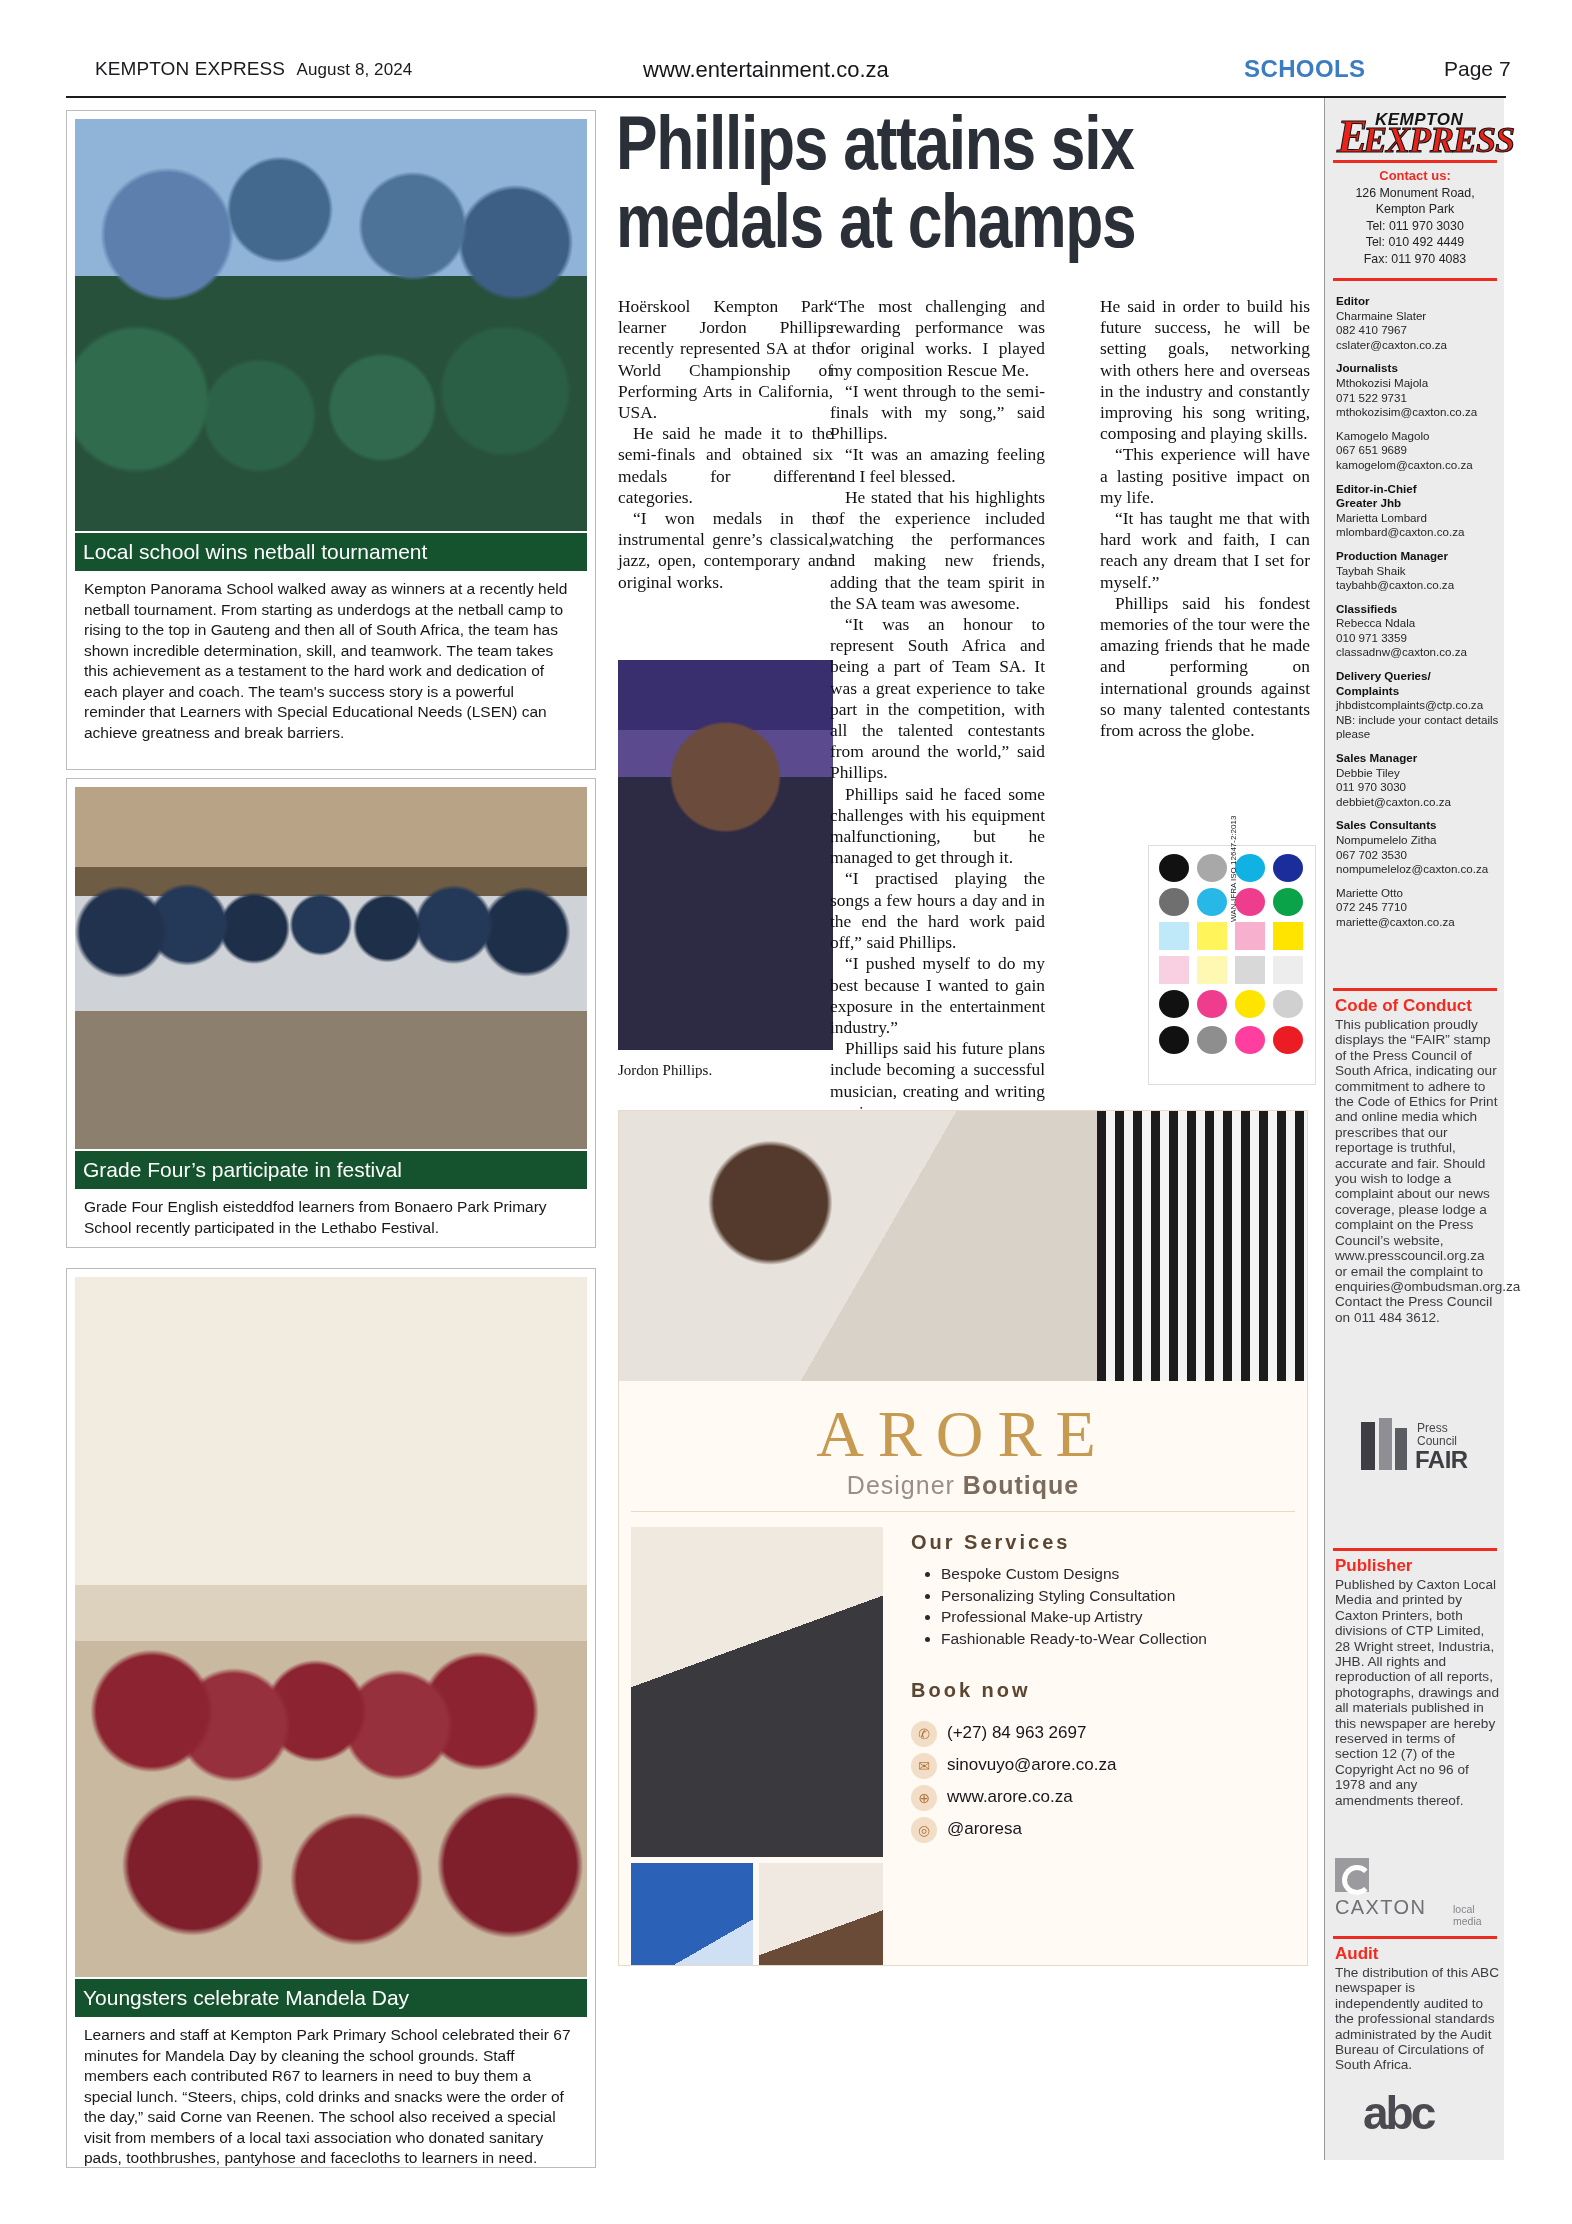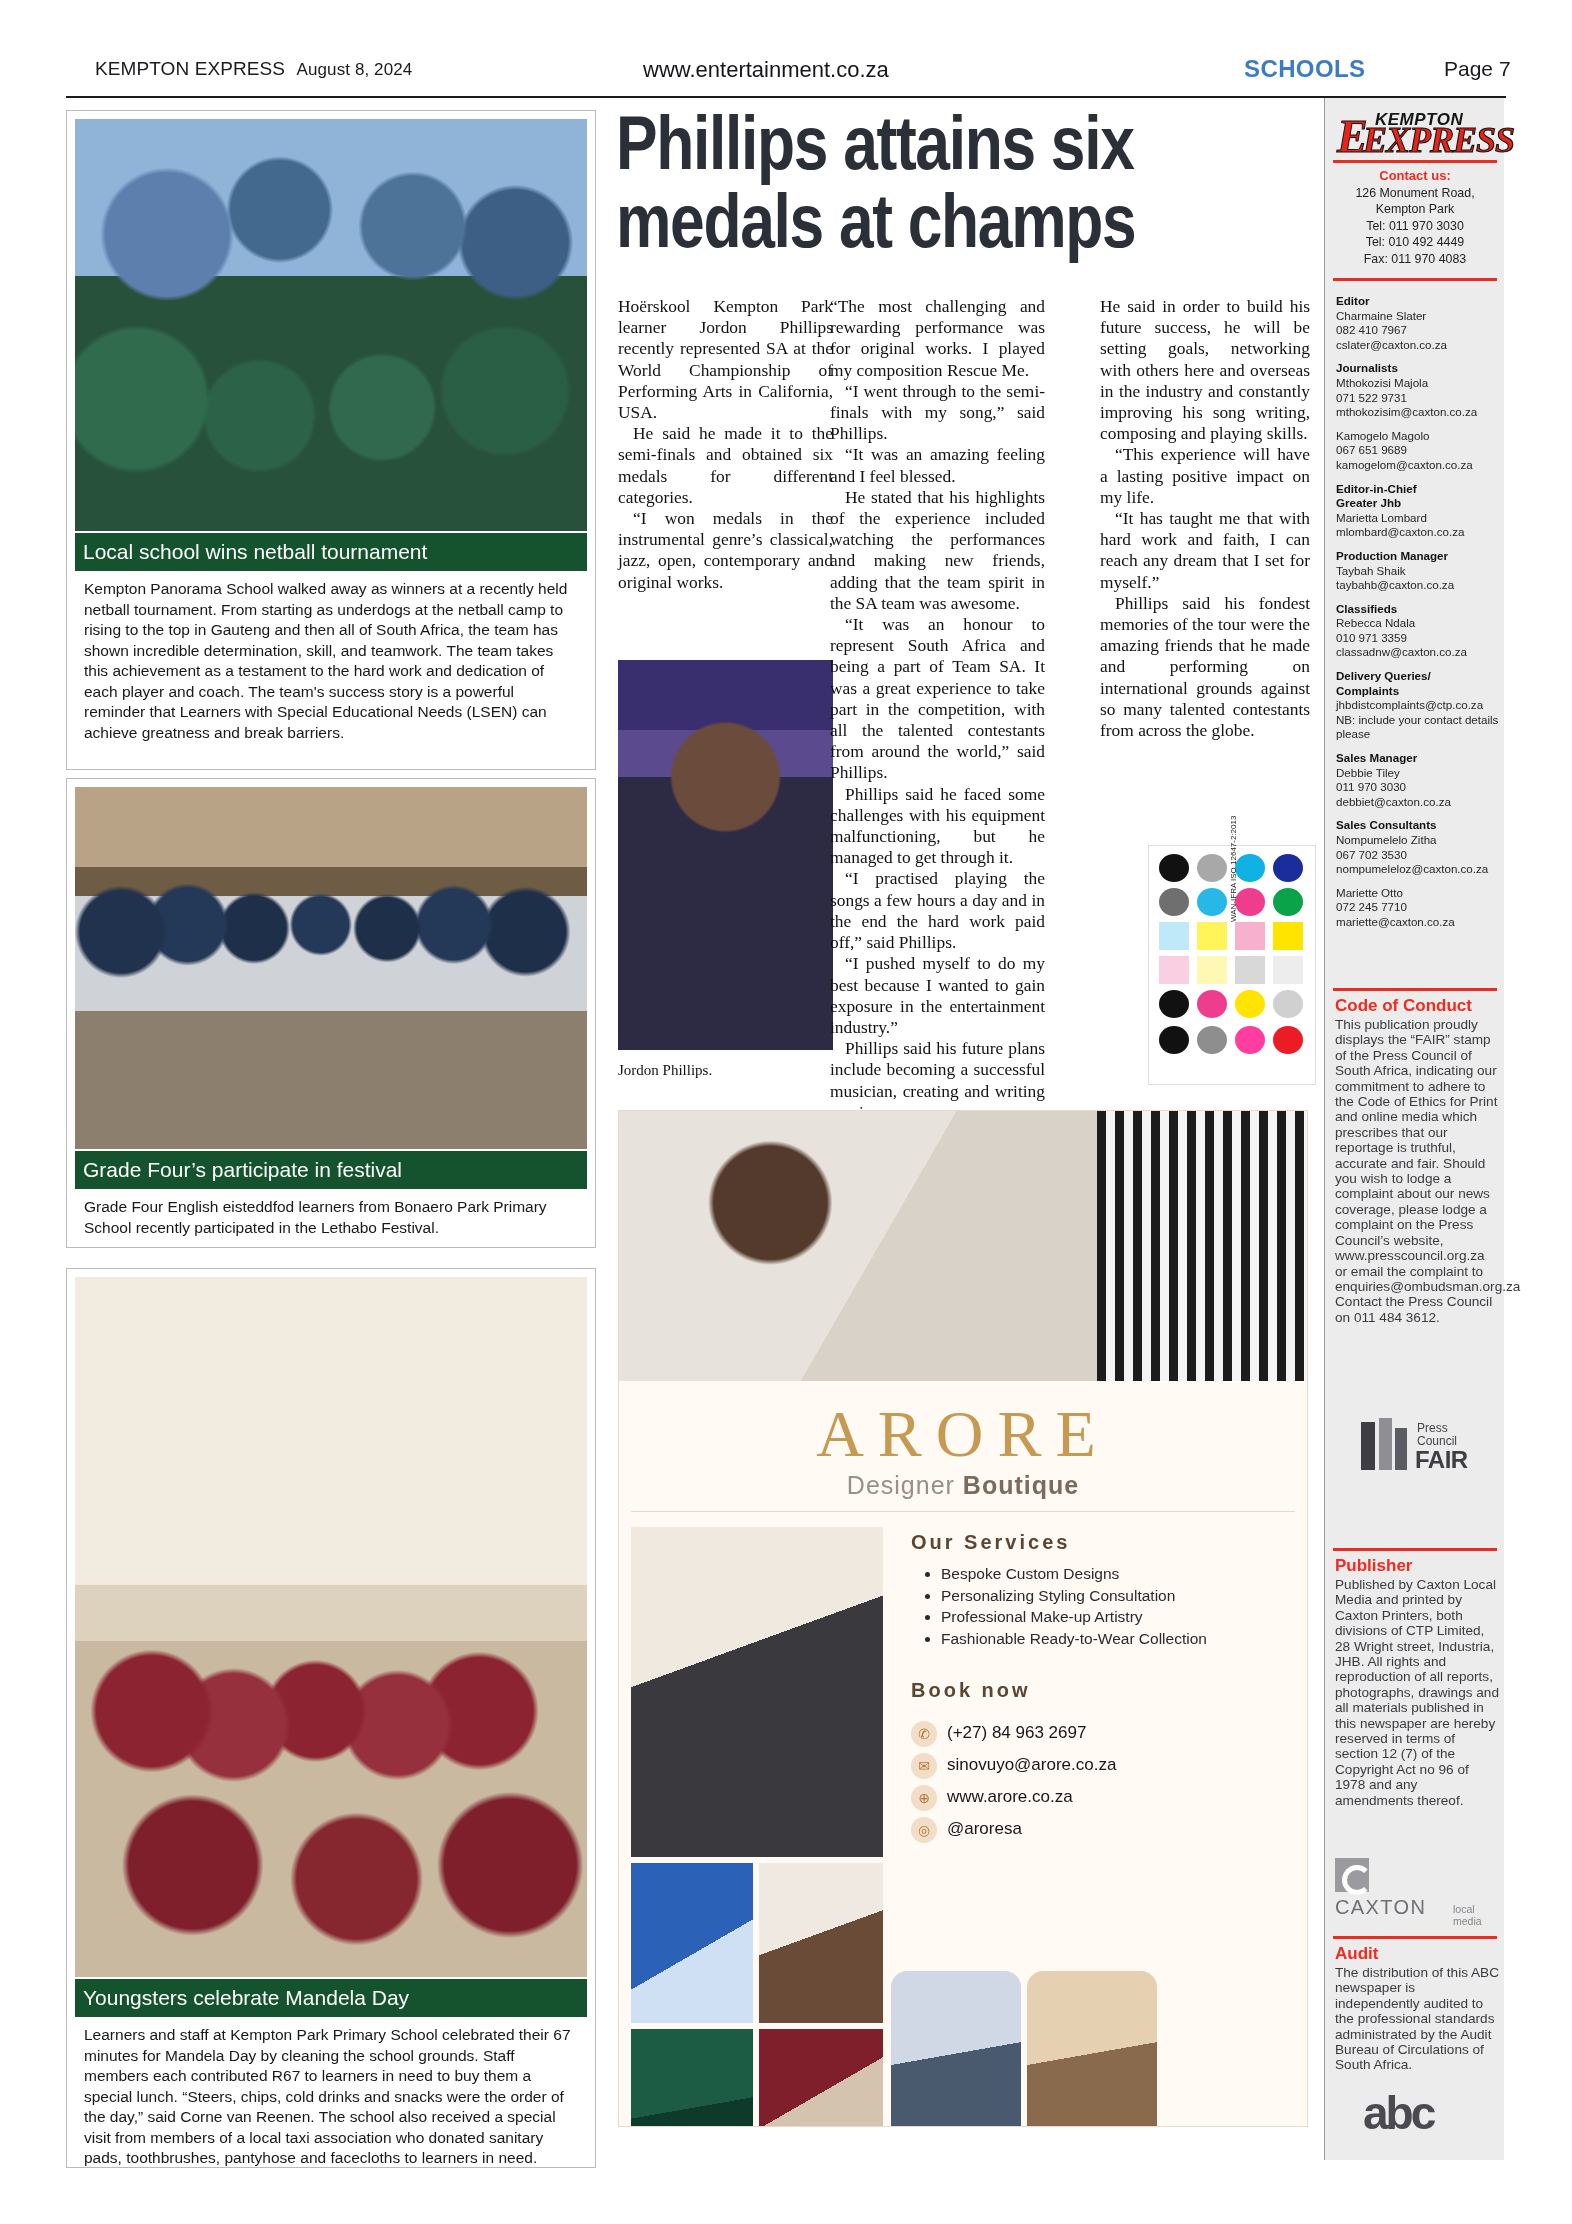--- a/index.html
+++ b/index.html
@@ -58,21 +58,21 @@
   .cax-sub{position:absolute;left:118px;top:45px;font-size:10.5px;color:#85858b;}
   .abc{position:absolute;left:38px;font-size:46px;font-weight:bold;color:#4a4a50;letter-spacing:-3px;}
 
   
   .swatches{position:absolute;left:1148px;top:845px;width:168px;height:240px;background:#fff;border:1px solid #ddd;box-sizing:border-box;}
   .sw{position:absolute;width:30px;height:28px;}
   .sw.rnd{border-radius:50%;}
   .swtext{position:absolute;left:5px;top:56px;font-size:8px;color:#222;transform:rotate(-90deg);transform-origin:left top;white-space:nowrap;}
 
   
-  .ad{position:absolute;left:618px;top:1110px;width:690px;height:1017px;border:1px solid #e9d9c8;background:#fffaf4;box-sizing:border-box;overflow:hidden;}
+  .ad{position:absolute;left:618px;top:1110px;width:690px;height:856px;border:1px solid #e9d9c8;background:#fffaf4;box-sizing:border-box;overflow:hidden;}
   .ad-hero{position:absolute;left:0;top:0;width:688px;height:270px;}
   .arore{position:absolute;left:0;top:285px;width:688px;text-align:center;font-family:"Liberation Serif",serif;font-size:66px;letter-spacing:14px;color:#c79a52;}
   .arore-sub{position:absolute;left:0;top:360px;width:688px;text-align:center;font-size:25px;letter-spacing:1px;color:#9a8e86;}
   .arore-sub b{color:#7c6a5c;font-weight:bold;}
   .ad-div{position:absolute;left:12px;top:400px;width:664px;height:1px;background:#ead9c6;}
   .svc-h{position:absolute;left:1010px;font-size:20px;font-weight:bold;letter-spacing:3px;color:#5b4632;}
   .svc{position:absolute;font-size:15.5px;line-height:21.5px;color:#2a2a2e;}
   .svc li{margin:0;}
   .bk{position:absolute;font-size:17px;line-height:32px;color:#17171b;}
   .bkicon{display:inline-block;width:26px;height:26px;border-radius:50%;background:#f2ddc6;color:#b0773b;text-align:center;line-height:26px;font-size:14px;margin-right:10px;vertical-align:middle;}

